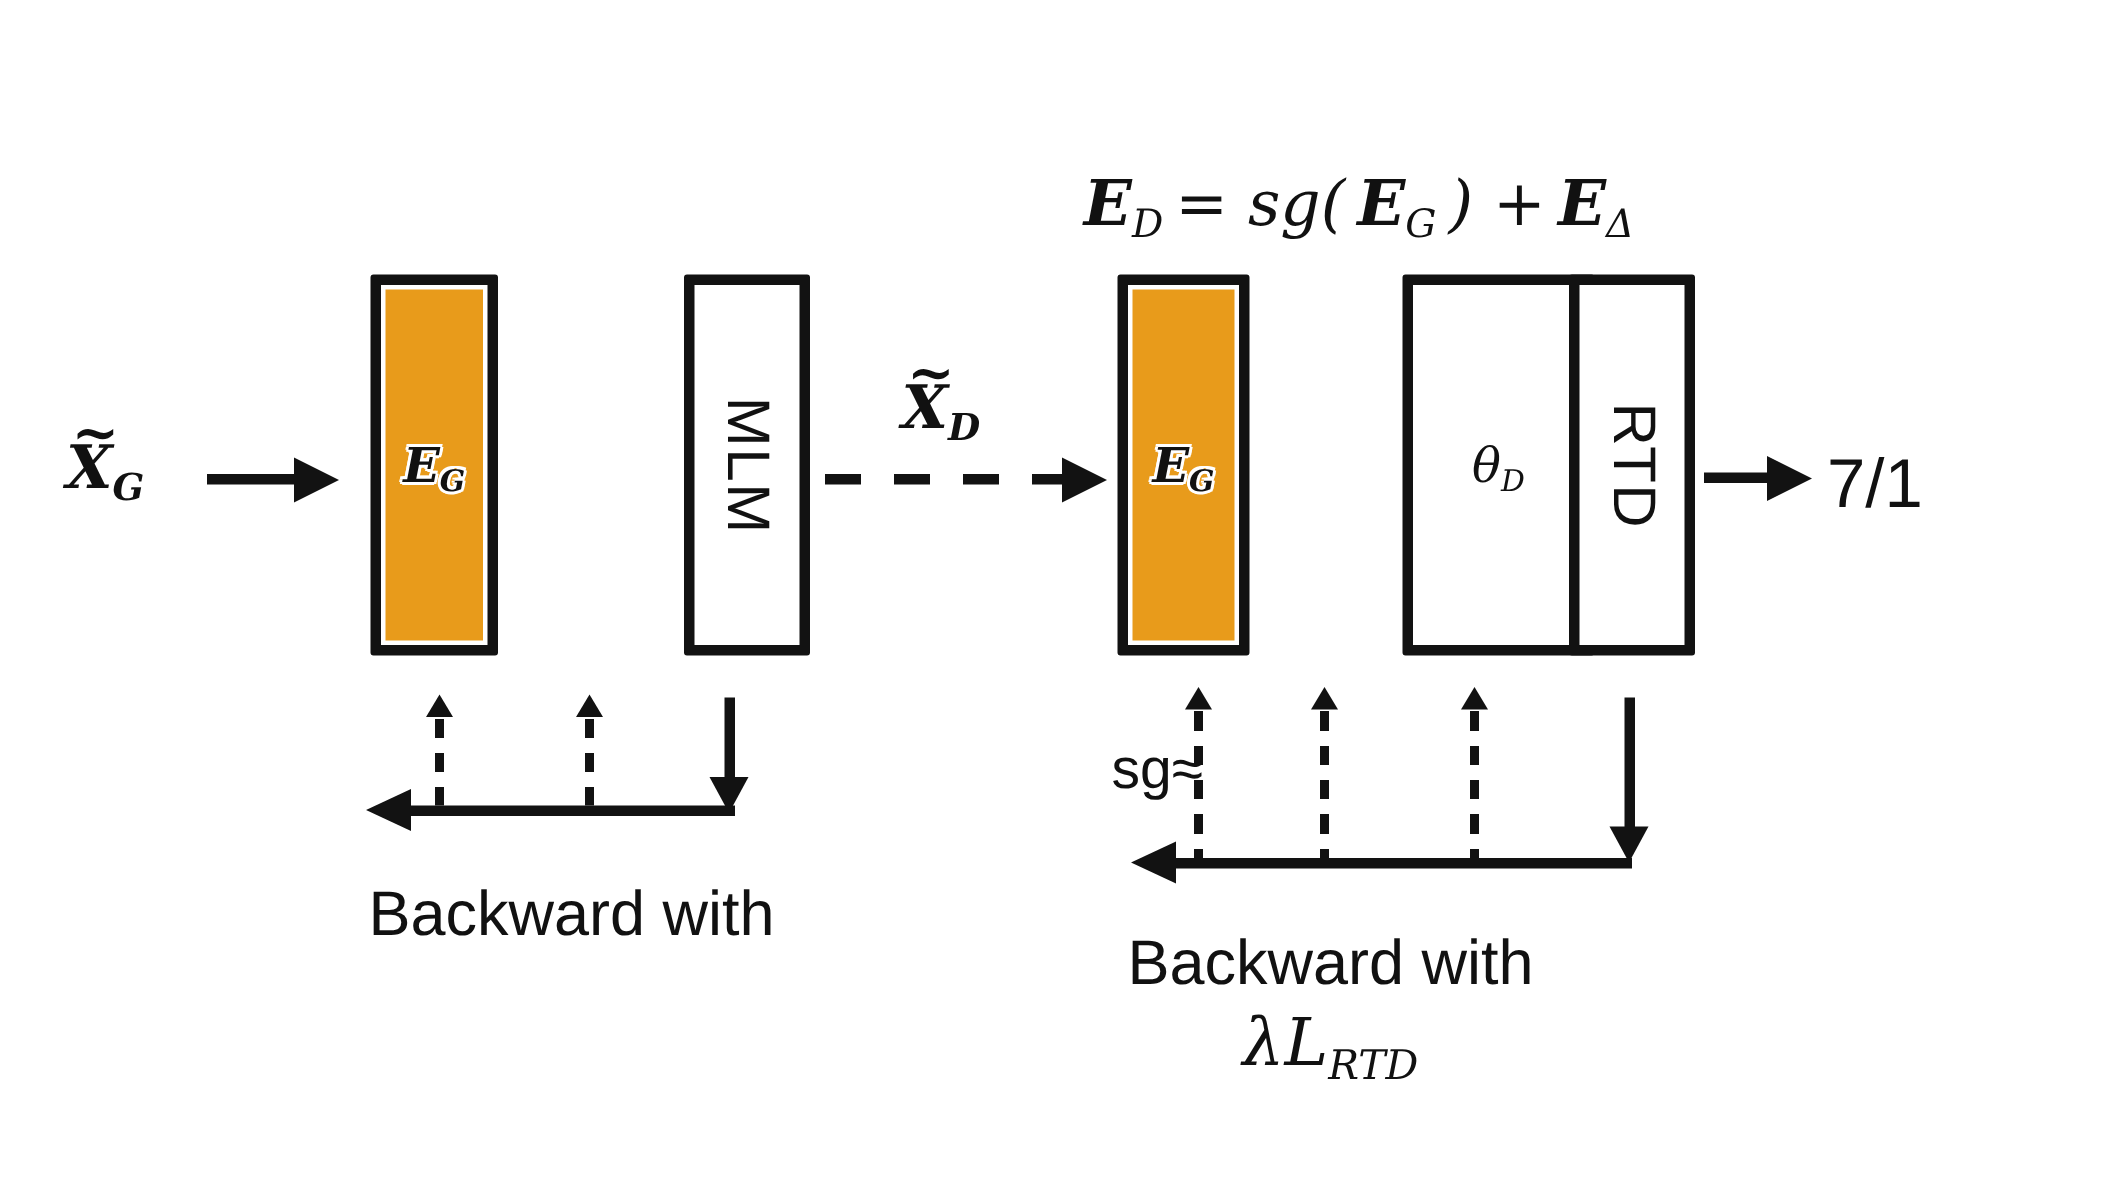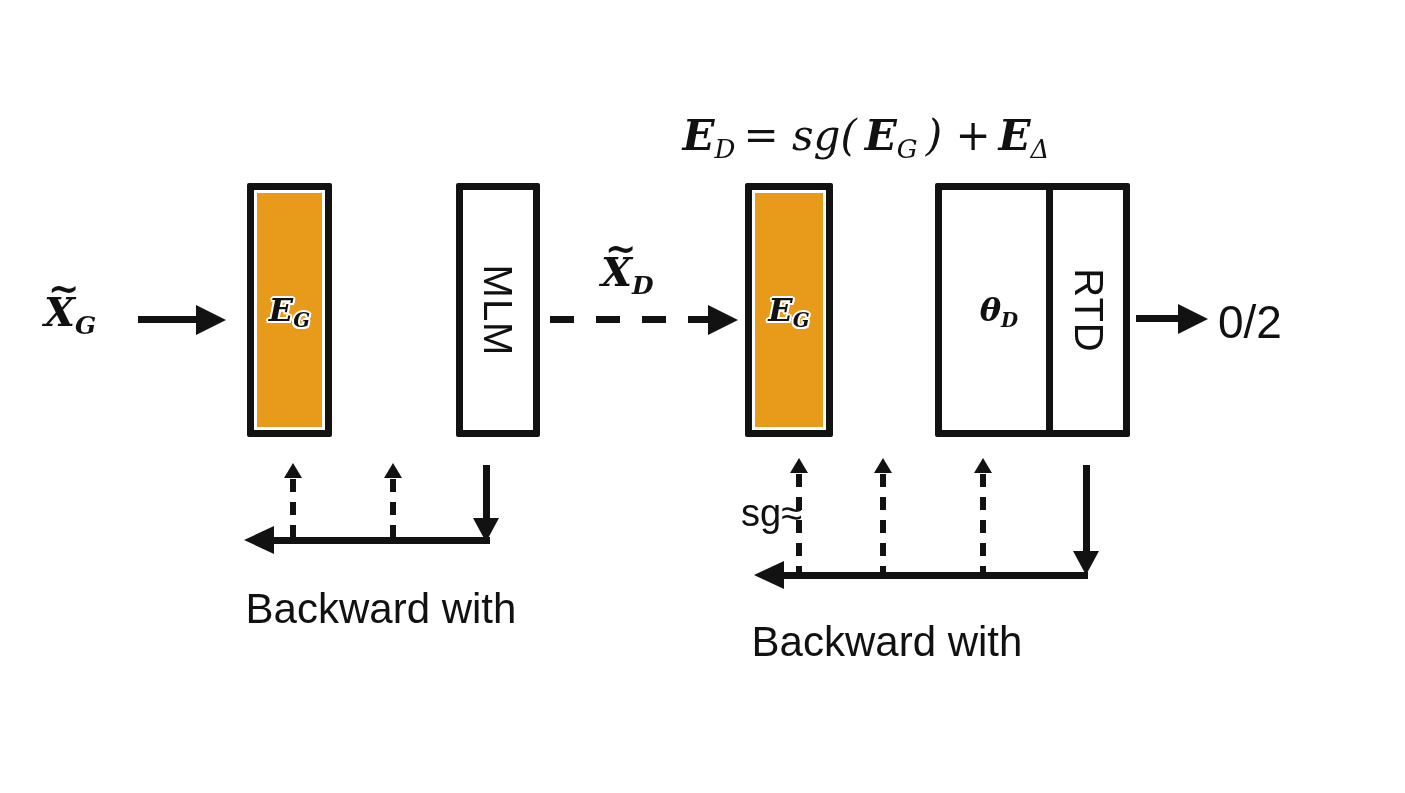--- a/index.html
+++ b/index.html
@@ -52,21 +52,21 @@
   .head-d { position:absolute; width:0; height:0;
             border-top:24px solid #121212; border-left:13px solid transparent; border-right:13px solid transparent; }
   .head-u { position:absolute; width:0; height:0;
             border-bottom:15px solid #121212; border-left:9px solid transparent; border-right:9px solid transparent; }
 </style>
 </head>
 <body>
 
 <div id="canvas">
 
-  <div class="abs formula m" style="left:636px; top:112px; width:460px;">
+  <div class="abs formula m" style="left:676px; top:112px; width:460px;">
     <span class="b">E</span><span class="sub">D</span><span class="gap">= sg(</span><span class="b">E</span><span class="sub">G</span><span class="gap">) +</span><span class="b">E</span><span class="sub">Δ</span>
   </div>
 
   <div class="abs inlabel m b" style="left:44px; top:288px;">
     <span class="xt"><span class="tld">~</span><span>X</span></span><span class="sub">G</span>
   </div>
   <div class="hshaft" style="left:138px; top:316px; width:62px;"></div>
   <div class="head-r" style="left:196px; top:305px;"></div>
 
   <div class="box" style="left:247px; width:85px;">
@@ -80,30 +80,30 @@
   <div class="abs inlabel m b" style="left:601px; top:248px;">
     <span class="xt"><span class="tld">~</span><span>X</span></span><span class="sub">D</span>
   </div>
   <div class="hdash" style="left:550px; top:316px; width:158px;"></div>
   <div class="head-r" style="left:708px; top:305px;"></div>
 
   <div class="box" style="left:745px; width:88px;">
     <div class="fill" style="background-color: rgb(232, 155, 27);"></div>
     <span class="boxlabel m b ebig outline"><span>E</span><span class="sub">G</span></span>
   </div>
-  <div class="box" style="left:935px; width:128px;font-weight:bold;">
+  <div class="box" style="left:935px; width:128px;">
     <span class="boxlabel m ebig"><span>θ</span><span class="sub">D</span></span>
   </div>
   <div class="box" style="left:1046px; width:84px;">
     <span class="boxlabel vert rot">RTD</span>
   </div>
 
   <div class="hshaft" style="left:1136px; top:315px; width:44px;"></div>
   <div class="head-r" style="left:1178px; top:304px;"></div>
-  <div class="abs outlabel" style="left:1218px; top:295px;">0/2</div>
+  <div class="abs outlabel" style="left:1218px; top:295px;">7/1</div>
 
   <div class="vshaft" style="left:483px; top:465px; height:55px;"></div>
   <div class="head-d" style="left:473px; top:518px;"></div>
   <div class="hshaft" style="left:270px; top:537px; width:220px;"></div>
   <div class="head-l" style="left:244px; top:526px;"></div>
 
   <div class="head-u" style="left:284px; top:463px;"></div>
   <div class="vdash" style="left:290px; top:479px; height:58px;"></div>
   <div class="head-u" style="left:384px; top:463px;"></div>
   <div class="vdash" style="left:390px; top:479px; height:58px;"></div>
@@ -118,14 +118,17 @@
   <div class="head-u" style="left:790px; top:458px;"></div>
   <div class="vdash" style="left:796px; top:474px; height:98px;"></div>
   <div class="head-u" style="left:874px; top:458px;"></div>
   <div class="vdash" style="left:880px; top:474px; height:98px;"></div>
   <div class="head-u" style="left:974px; top:458px;"></div>
   <div class="vdash" style="left:980px; top:474px; height:98px;"></div>
 
   <div class="abs sglabel" style="left:741px; top:492px;">sg≈</div>
 
   <div class="abs caption" style="left:737px; top:618px; width:300px;">Backward with</div>
+  <div class="abs loss m" style="left:782px; top:670px; width:210px;">
+    <span>λ</span><span>L</span><span class="sub">RTD</span>
+  </div>
 
 </div>
 
 </body></html>

